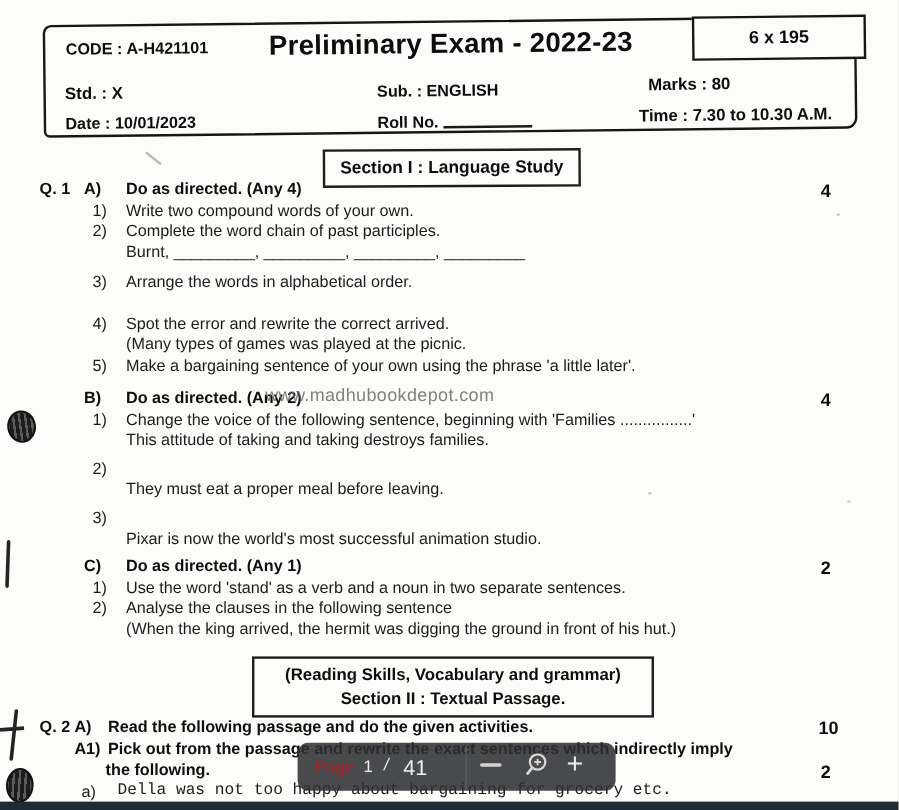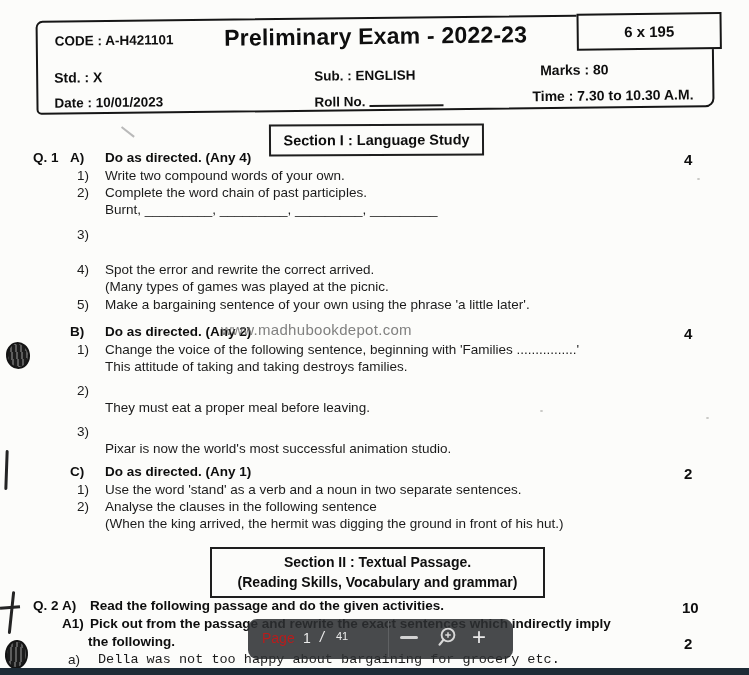--- a/index.html
+++ b/index.html
@@ -49,21 +49,21 @@
   .dagv{left:10px; top:591px; width:2.5px; height:43px; background:#242424; border-radius:2px; transform:rotate(6deg);}
   .scratch{left:120px; top:131px; width:16px; height:1.5px; background:#b9b9b9; transform:rotate(38deg);}
   .speck{width:3px; height:2px; background:#c7c7c4; border-radius:50%;}
   
   .pdfbar{left:248px; top:619px; width:265px; height:40px; background:rgba(45,47,49,0.87);
     border-radius:9px; color:#ededed; z-index:10;}
   .pdfbar span{position:absolute; white-space:nowrap;}
   .tb-page{left:14px; top:11px; font-size:14px; color:#b91c1c;}
   .tb-cur{left:55px; top:11px; font-size:14px;}
   .tb-sep{left:72px; top:10px; font-size:14px; font-style:italic;}
-  .tb-tot{left:88px; top:11px; font-size:11px;}
+  .tb-tot{left:88px; top:11px; font-size:18px;}
   .tb-div{left:140px; top:2px; width:1px; height:36px; background:#5f6163;}
   .tb-minus{left:152px; top:17px; width:18px; height:3px; background:#d2d2d2; border-radius:2px;}
   .tb-lens{left:186px; top:6px;}
   .tb-plus{left:224px; top:4px; font-size:24px; font-weight:400; color:#e9e9e9;}
   
   .botbar{left:0; top:668px; width:749px; height:7px; background:#1e2b36;}
 </style>
 </head>
 <body>
 
@@ -97,20 +97,21 @@
   </div>
   <div class="line" style="top:185px">
     <span class="ln">2)</span>
     <span class="lt">Complete the word chain of past participles.</span>
   </div>
   <div class="line" style="top:202px">
     <span class="lt">Burnt, _________, _________, _________, _________</span>
   </div>
   <div class="line" style="top:227px">
     <span class="ln">3)</span>
+    <span class="lt">Arrange the words in alphabetical order.</span>
   </div>
   <div class="line" style="top:262px">
     <span class="ln">4)</span>
     <span class="lt">Spot the error and rewrite the correct arrived.</span>
   </div>
   <div class="line" style="top:279px">
     <span class="lt">(Many types of games was played at the picnic.</span>
   </div>
   <div class="line" style="top:297px">
     <span class="ln">5)</span>
@@ -151,22 +152,22 @@
   </div>
   <div class="line" style="top:499px">
     <span class="ln">2)</span>
     <span class="lt">Analyse the clauses in the following sentence</span>
   </div>
   <div class="line" style="top:516px">
     <span class="lt">(When the king arrived, the hermit was digging the ground in front of his hut.)</span>
   </div>
 
   <div class="abs sec2 b">
+    <div>(Reading Skills, Vocabulary and grammar)</div>
     <div>Section II : Textual Passage.</div>
-    <div>(Reading Skills, Vocabulary and grammar)</div>
   </div>
 
   <div class="line" style="top:598px">
     <span class="lq b">Q. 2</span>
     <span class="la2 b">A)</span>
     <span class="lt2 b">Read the following passage and do the given activities.</span>
     <span class="marks" style="left:682px">10</span>
   </div>
   <div class="line" style="top:616px">
     <span class="la2 b">A1)</span>

